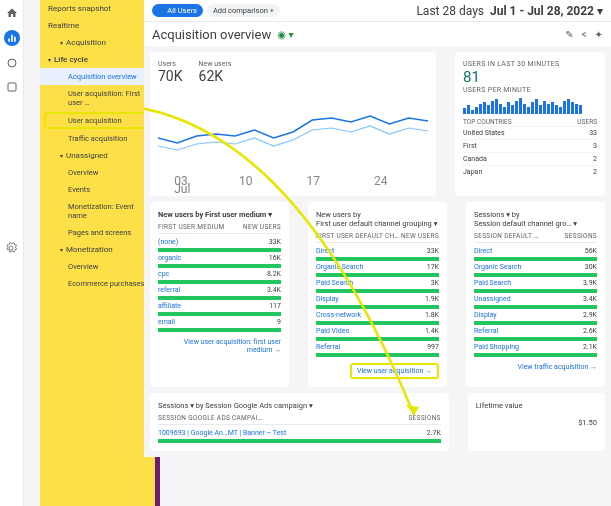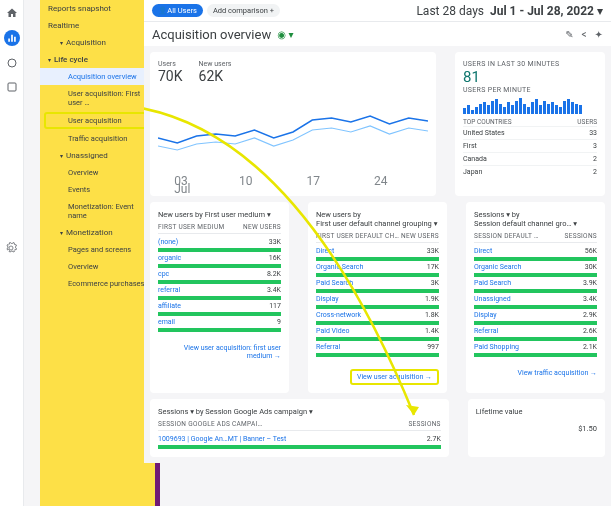--- a/index.html
+++ b/index.html
@@ -38,21 +38,21 @@
 .rt-n{font-size:15px;color:#0f766e}
 .bars{display:flex;align-items:flex-end;height:18px;gap:1px;margin:2px 0}
 .bar{width:3px;background:#1a73e8}
 .tc{display:flex;justify-content:space-between;font-size:6.5px;color:#5f6368;margin-top:4px}
 .tcr{display:flex;justify-content:space-between;font-size:7px;color:#3c4043;padding:2px 0;border-top:1px solid #f1f3f4}
 .c-tbl{flex:1;min-width:0;position:relative}
 .tbl-h{font-size:7.5px;color:#3c4043;margin-bottom:4px}
 .tbl-cols{display:flex;justify-content:space-between;font-size:6.5px;color:#5f6368;letter-spacing:.3px;border-bottom:1px solid #e8eaed;padding-bottom:2px;margin-bottom:2px}
 .tbl-row{display:flex;justify-content:space-between;font-size:7px;color:#3c4043;padding:2px 0;border-bottom:4px solid #22c55e}
 .tbl-row .n{color:#1a73e8}
-.tbl-link{font-size:7px;color:#1a73e8;text-align:right;margin-top:12px;cursor:pointer}
+.tbl-link{font-size:7px;color:#1a73e8;text-align:right;margin-top:6px;cursor:pointer}
 .tbl-link.hl{display:inline-block;border:2px solid #e8e600;border-radius:3px;padding:2px 5px;float:right}
 .lv{flex:.6}
 .lv-price{text-align:right;font-size:7.5px;color:#3c4043;margin-top:8px}
 svg.arrow{position:absolute;left:144px;top:0;pointer-events:none;z-index:10}
 .gear{position:absolute;left:5px;bottom:250px;color:#5f6368}
 .chev{font-size:7px;margin-left:2px}
 </style>
 </head>
 <body>
 
@@ -116,26 +116,26 @@
       </div>
       <div class="sitem ssub">
         <span>Overview</span>
       </div>
       <div class="sitem ssub">
         <span>Events</span>
       </div>
       <div class="sitem ssub">
         <span>Monetization: Event name</span>
       </div>
+      <div class="sitem ssub">
+        <span>Pages and screens</span>
+      </div>
       <div class="sitem sub">
         <span style="font-size: 6px; margin-right: 3px;">▾ </span>
         <span>Monetization</span>
-      </div>
-      <div class="sitem ssub">
-        <span>Pages and screens</span>
       </div>
       <div class="sitem ssub">
         <span>Overview</span>
       </div>
       <div class="sitem ssub">
         <span>Ecommerce purchases</span>
       </div>
     </div>
   <span class="collapse">‹</span>
 </div>
@@ -235,21 +235,21 @@
             </div>
             <div class="tcr">
               <span>Japan</span>
               <span>2</span>
             </div>
           </div>
       </div>
     </div>
     <div class="row" id="tblrow">
         <div class="card c-tbl">
-          <div class="tbl-h" style="white-space: pre-line;">New users by First user medium ▾</div>
+          <div class="tbl-h" style="white-space: pre-line; font-weight: bold;">New users by First user medium ▾</div>
           <div class="tbl-cols">
             <span>FIRST USER MEDIUM</span>
             <span>NEW USERS</span>
           </div>
           <div class="tbl-row">
             <span class="n">(none)</span>
             <span>33K</span>
           </div>
           <div class="tbl-row">
             <span class="n">organic</span>

